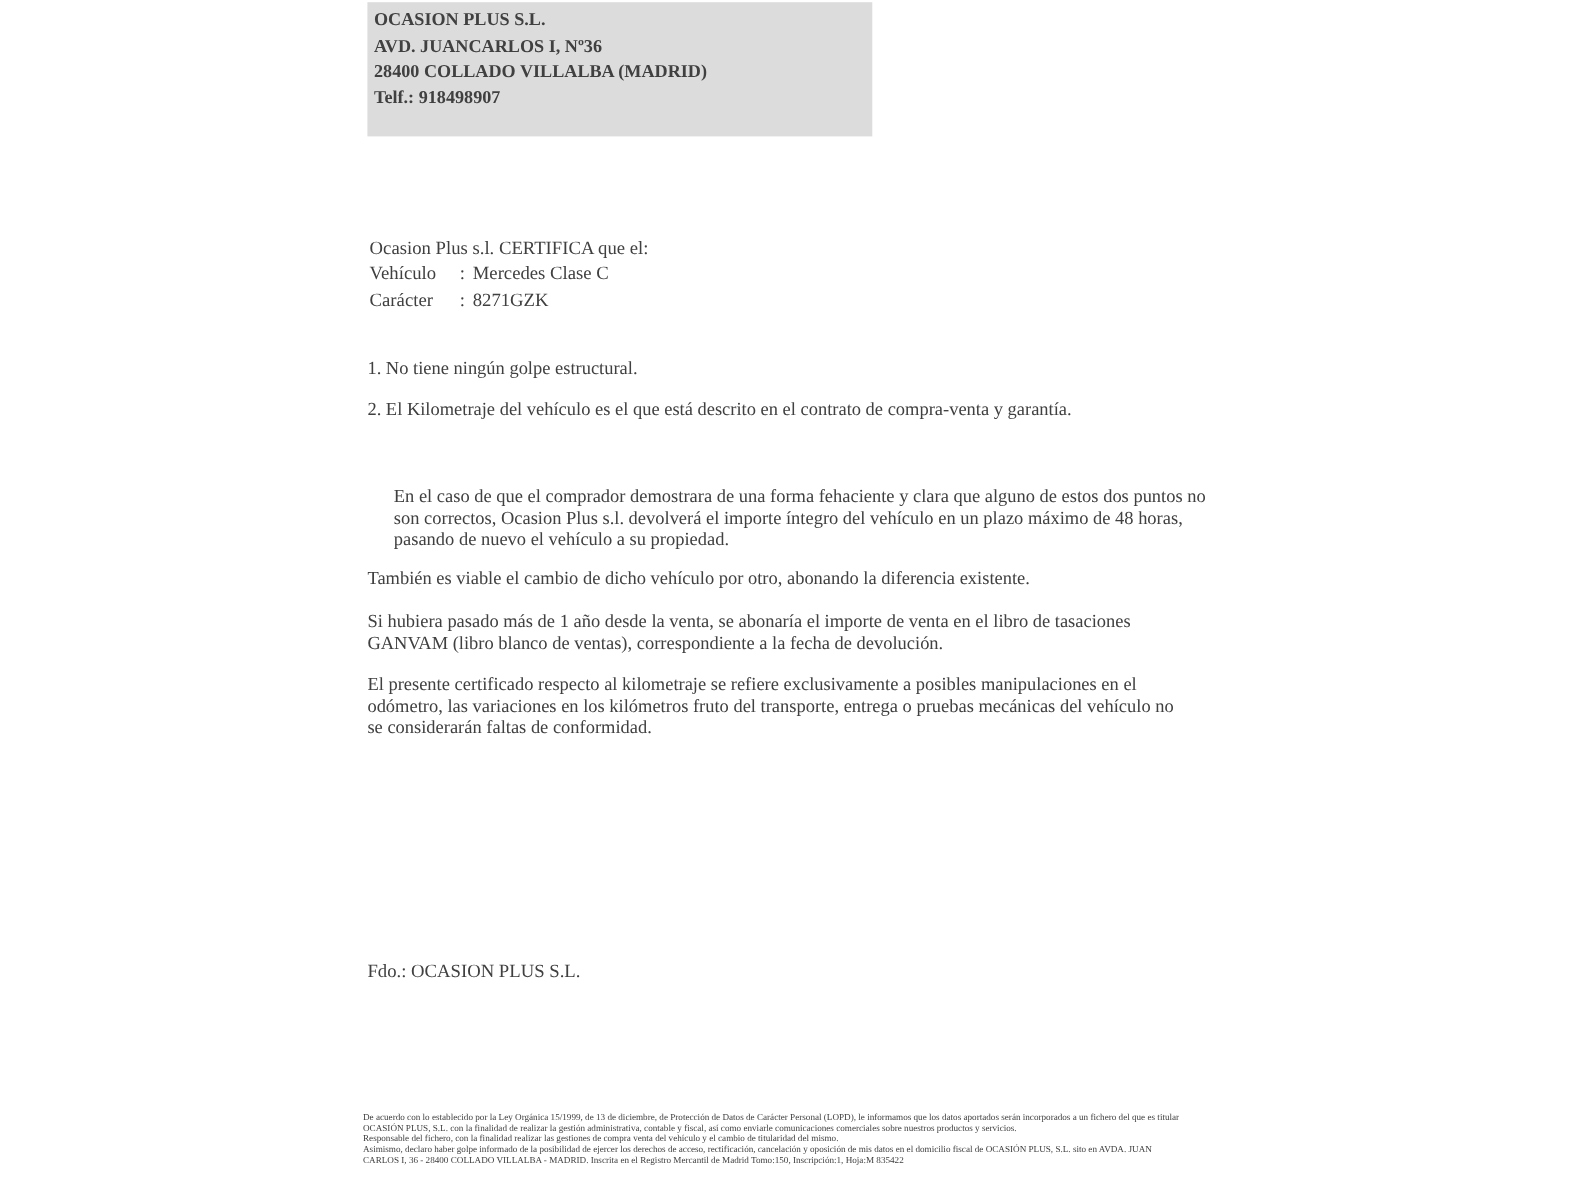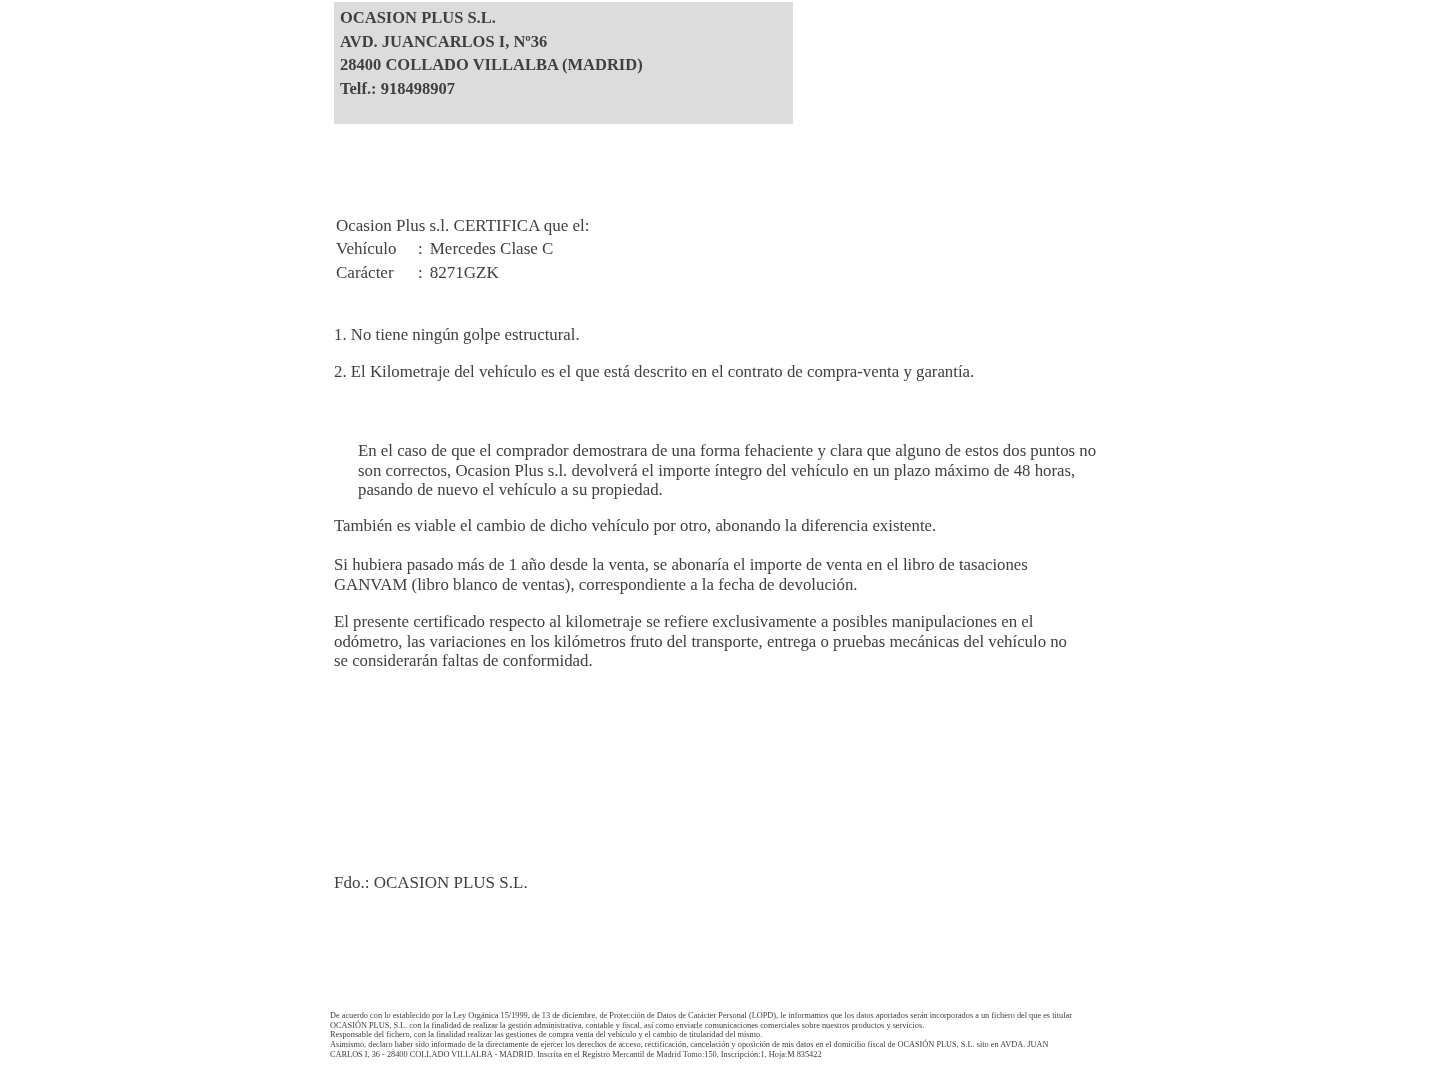--- a/index.html
+++ b/index.html
@@ -136,17 +136,17 @@
   <div class="para" style="top:612px;">El presente certificado respecto al kilometraje se refiere exclusivamente a posibles manipulaciones en el
 odómetro, las variaciones en los kilómetros fruto del transporte, entrega o pruebas mecánicas del vehículo no
 se considerarán faltas de conformidad.</div>
 
   <div class="signature">Fdo.: OCASION PLUS S.L.</div>
 
   <div class="footer">
     <div class="fline">De acuerdo con lo establecido por la Ley Orgánica 15/1999, de 13 de diciembre, de Protección de Datos de Carácter Personal (LOPD), le informamos que los datos aportados serán incorporados a un fichero del que es titular</div>
     <div class="fline">OCASIÓN PLUS, S.L. con la finalidad de realizar la gestión administrativa, contable y fiscal, así como enviarle comunicaciones comerciales sobre nuestros productos y servicios.</div>
     <div class="fline">Responsable del fichero, con la finalidad realizar las gestiones de compra venta del vehículo y el cambio de titularidad del mismo.</div>
-    <div class="fline">Asimismo, declaro haber sido informado de la directamente de ejercer los derechos de acceso, rectificación, cancelación y oposición de mis datos en el domicilio fiscal de OCASIÓN PLUS, S.L. sito en AVDA. JUAN</div>
+    <div class="fline">Asimismo, declaro haber golpe informado de la posibilidad de ejercer los derechos de acceso, rectificación, cancelación y oposición de mis datos en el domicilio fiscal de OCASIÓN PLUS, S.L. sito en AVDA. JUAN</div>
     <div class="fline">CARLOS I, 36 - 28400 COLLADO VILLALBA - MADRID. Inscrita en el Registro Mercantil de Madrid Tomo:150, Inscripción:1, Hoja:M 835422</div>
   </div>
 
 </div>
 
 </body></html>

